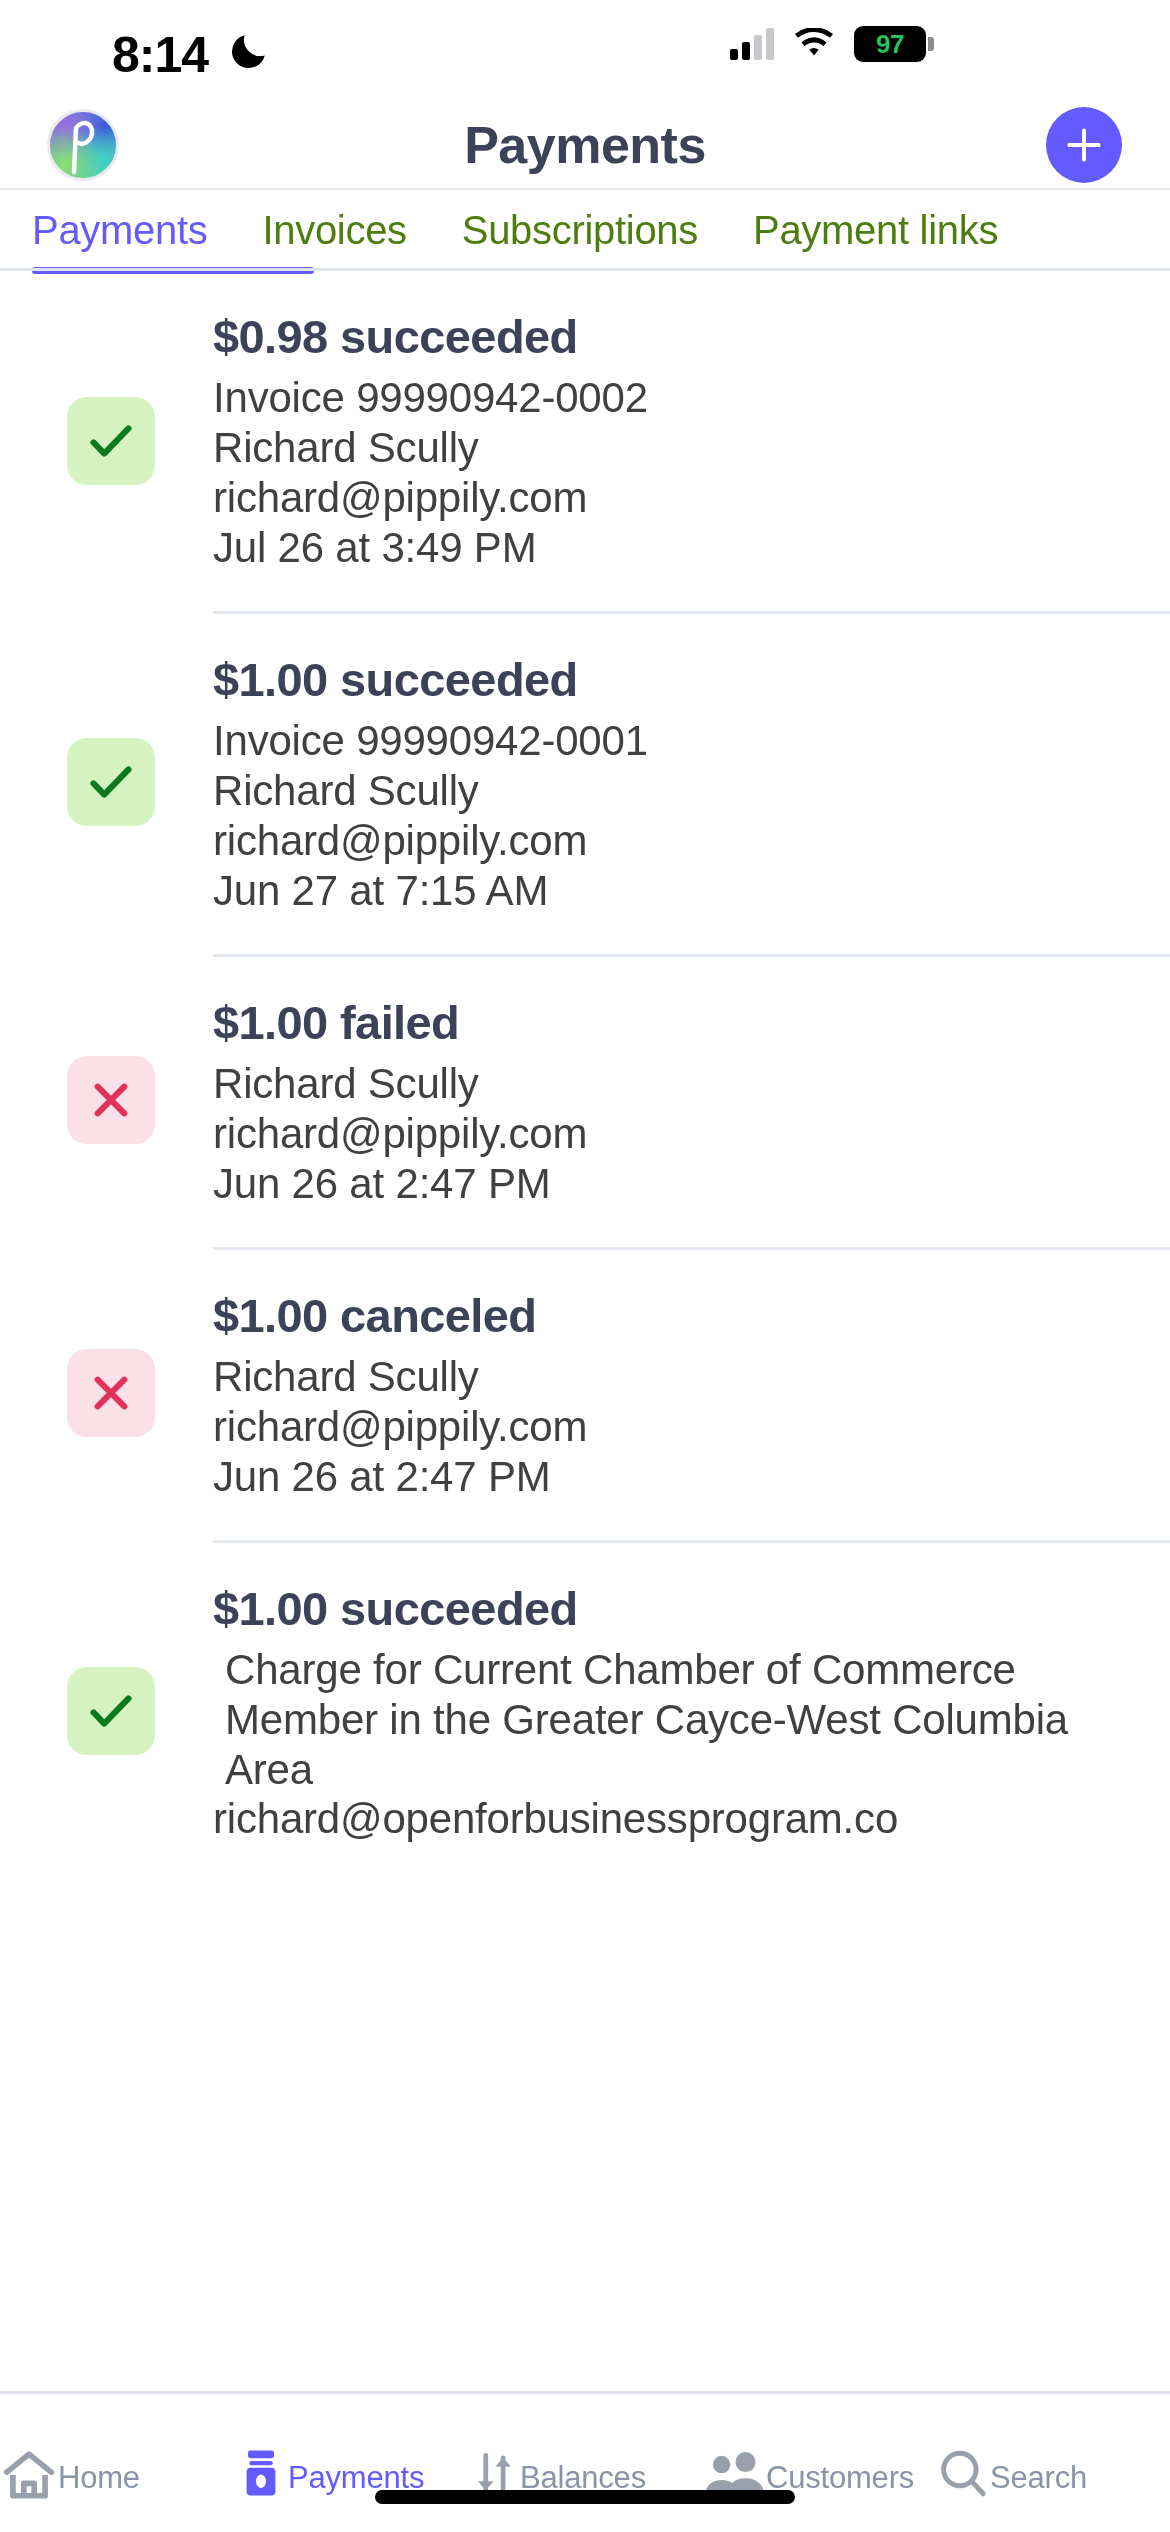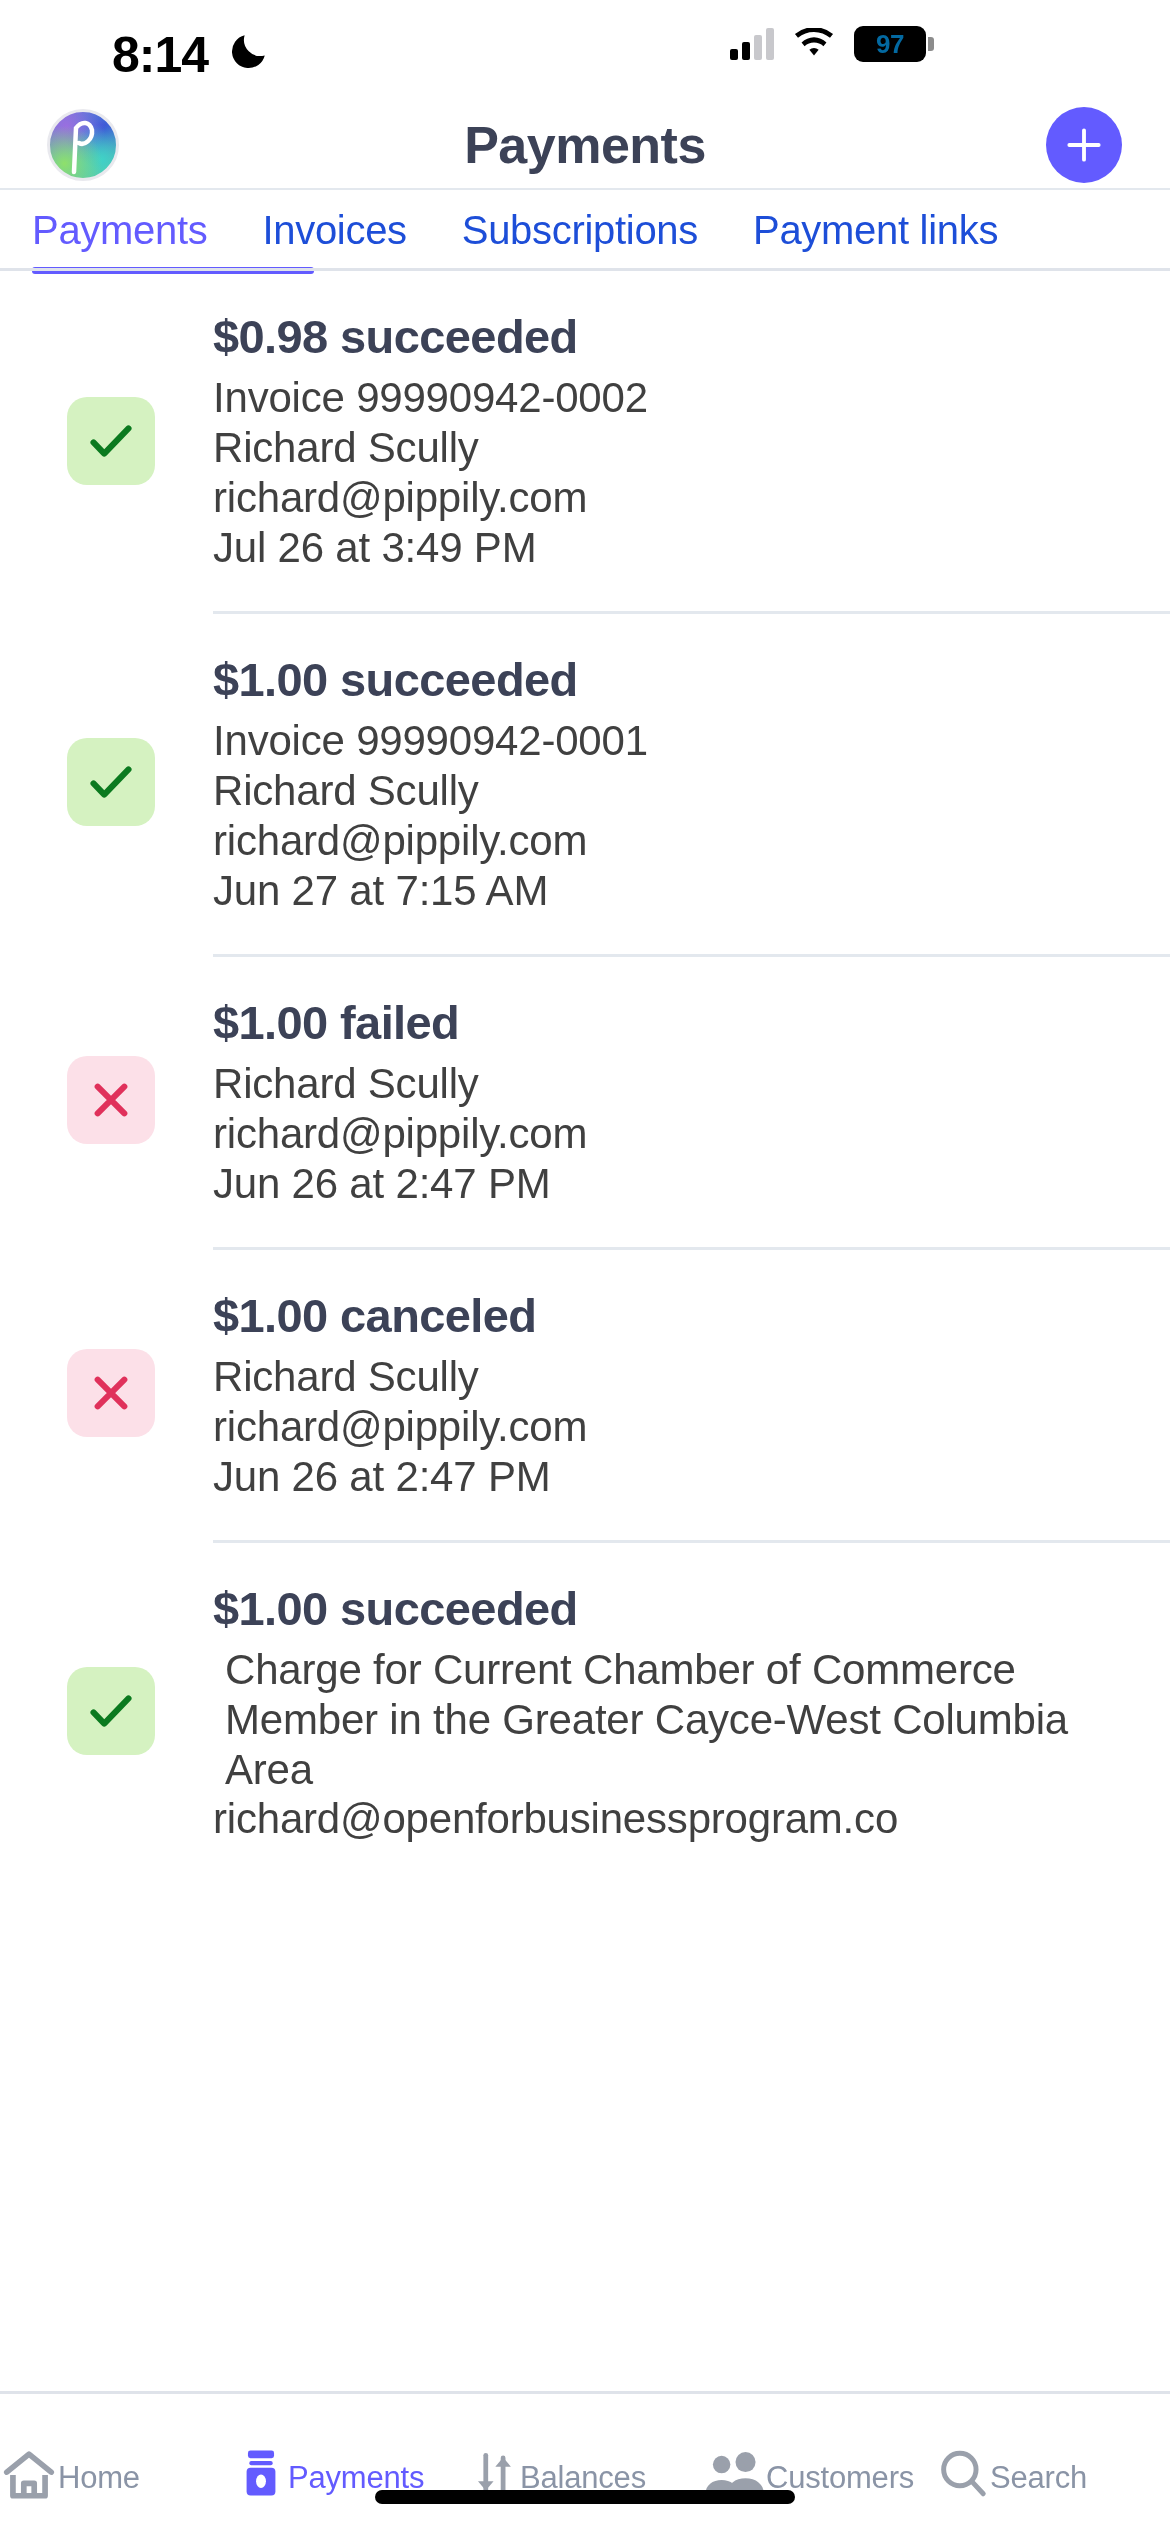--- a/index.html
+++ b/index.html
@@ -15,21 +15,21 @@
   .sb-right { position:absolute; right:78px; top:26px; display:flex; align-items:center; gap:18px; }
   .cell { display:flex; align-items:flex-end; gap:4px; height:32px; }
   .cell i { display:block; width:8px; background:#000; border-radius:2px; }
   .cell i:nth-child(1){ height:11px; }
   .cell i:nth-child(2){ height:18px; }
   .cell i:nth-child(3){ height:25px; background:#c8c8cc; }
   .cell i:nth-child(4){ height:32px; background:#c8c8cc; }
   .wifi { width:44px; height:32px; }
   .batt { position:relative; width:72px; height:36px; background:#000; border-radius:9px;
           display:flex; align-items:center; justify-content:center; }
-  .batt span { color:#0369a1; font-size:26px; font-weight:700; letter-spacing:-0.5px; }
+  .batt span { color:#22c55e; font-size:26px; font-weight:700; letter-spacing:-0.5px; }
   .batt::after { content:""; position:absolute; right:-8px; top:11px; width:6px; height:14px;
                  background:#000; border-radius:0 3px 3px 0; opacity:.45; }
 
   
   .navbar { position:absolute; top:100px; left:0; width:1170px; height:90px; }
   .avatar { position:absolute; left:47px; top:9px; width:72px; height:72px; border-radius:50%;
             border:3px solid #e9e9ee; overflow:hidden;
             background:
               radial-gradient(circle at 22% 78%, #8fe06b 0%, rgba(143,224,107,0) 52%),
               radial-gradient(circle at 78% 72%, #3fd2c7 0%, rgba(63,210,199,0) 50%),
@@ -43,21 +43,21 @@
   .addbtn { position:absolute; right:48px; top:7px; width:76px; height:76px; border-radius:50%;
             background:#635bff; display:flex; align-items:center; justify-content:center;
             border:none; cursor:pointer; }
   .addbtn svg { display:block; }
   .nav-rule { position:absolute; top:188px; left:0; width:1170px; height:2px; background:#e3e8ee; }
 
   
   .segwrap { position:absolute; top:190px; left:0; width:1170px; height:84px; overflow:hidden; }
   .segrow { position:absolute; left:0; top:0; display:flex; align-items:center;
             height:80px; white-space:nowrap; }
-  .seg { font-size:40px; color:#1d4ed8; padding:0 0 0 0; margin-right:55px; cursor:pointer;
+  .seg { font-size:40px; color:#4d7c0f; padding:0 0 0 0; margin-right:55px; cursor:pointer;
          letter-spacing:-0.3px; }
   .seg:first-child { margin-left:32px; }
   .seg.active { color:#635bff; font-weight:400; }
   .seg-underline { position:absolute; left:32px; bottom:0; width:282px; height:7px;
                    background:#635bff; border-radius:3px; }
   .seg-base { position:absolute; top:268px; left:0; width:1170px; height:3px; background:#dfe3ea; }
 
   
   .list { position:absolute; top:271px; left:0; width:1170px; height:2120px; overflow:hidden; }
   .row { position:relative; display:flex; width:1170px; padding:0 0 0 8px; cursor:pointer; }

